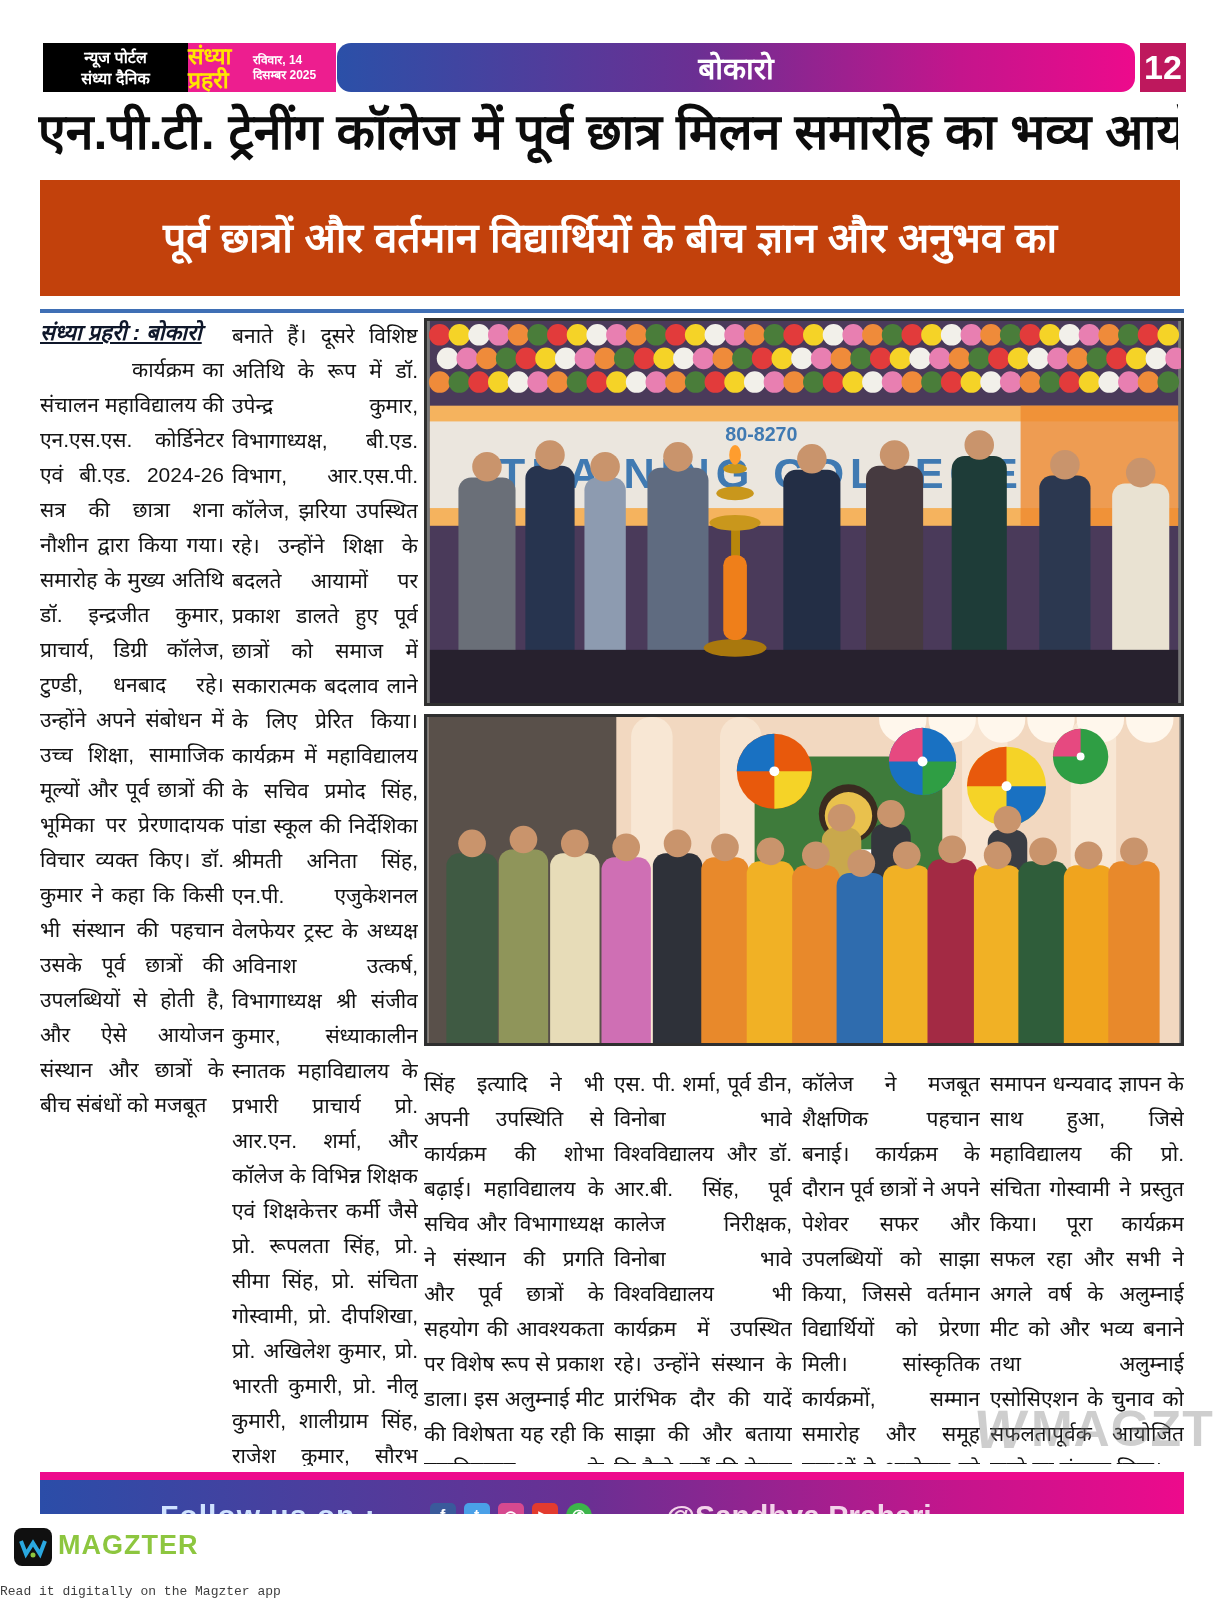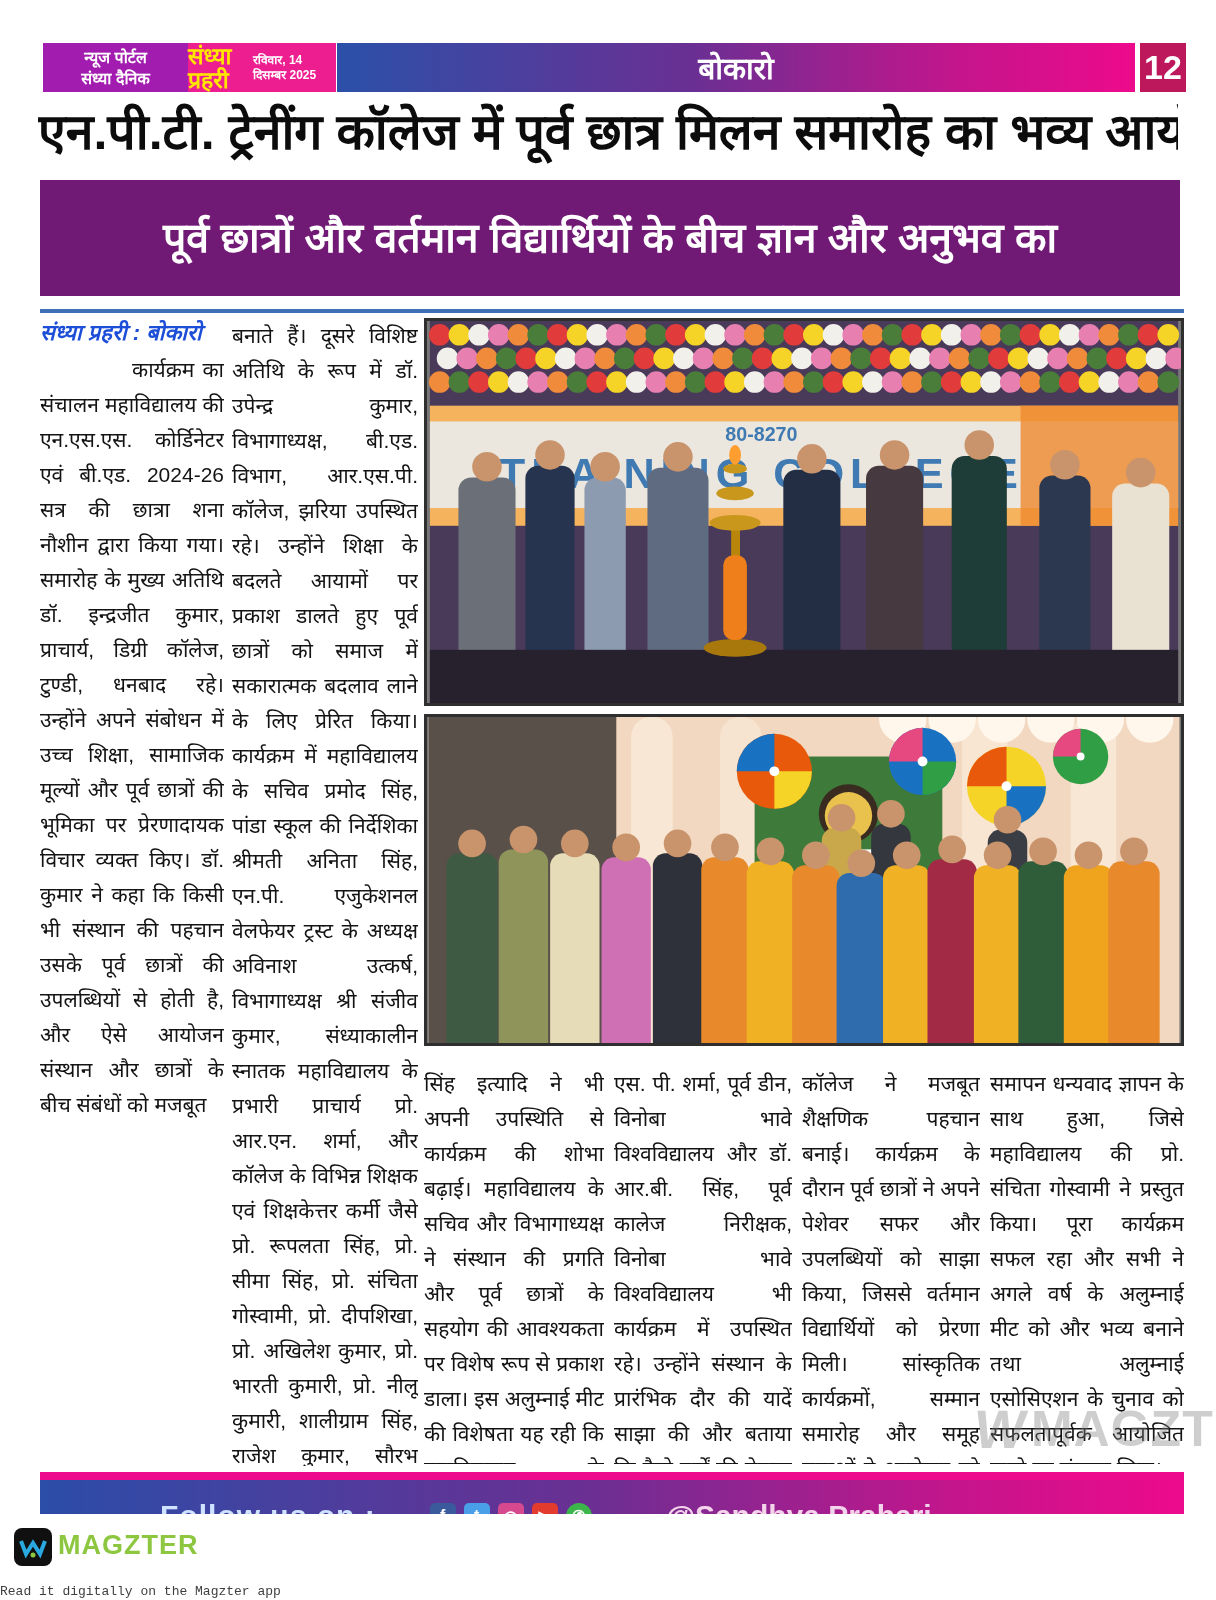--- a/index.html
+++ b/index.html
@@ -1,48 +1,48 @@
 <!DOCTYPE html>
 <html><head>
 <meta charset="utf-8">
 <style>
   html,body{margin:0;padding:0;background:#fff;}
   .page{position:relative;width:1216px;height:1600px;background:#ffffff;overflow:hidden;
         font-family:"Liberation Sans",sans-serif;color:#141414;}
   .abs{position:absolute;}
 
   
-  .brand-box{left:43px;top:43px;width:145px;height:49px;background:#a21caf;color:#fff;
+  .brand-box{left:43px;top:43px;width:145px;height:49px;background:#000000;color:#fff;
              display:flex;flex-direction:column;align-items:center;justify-content:center;
              font-weight:bold;font-size:16px;line-height:21px;text-align:center;}
   .masthead{left:188px;top:43px;width:148px;height:49px;background:#ed1e8f;
             display:flex;flex-direction:row;align-items:center;justify-content:center;}
   .masthead .title{color:#ffe600;font-weight:bold;font-size:23px;line-height:24px;}
   .masthead .date{color:#fff;font-weight:bold;font-size:12px;line-height:15px;}
   .section-bar{left:337px;top:43px;width:798px;height:49px;
                background:linear-gradient(90deg,#2b50a8 0%,#6b2f93 45%,#c4158c 78%,#ed0a8c 100%);
-               display:flex;align-items:center;justify-content:center;}
+               display:flex;align-items:center;justify-content:center;border-radius:14px;}
   .section-bar .sec{color:#fff;font-weight:bold;font-size:30px;}
   .pageno-box{left:1140px;top:43px;width:46px;height:49px;background:#be185d;color:#fff;
               display:flex;align-items:center;justify-content:center;font-weight:bold;font-size:34px;}
 
   
   .headline{left:38px;top:100px;width:1140px;height:64px;color:#0c0c0c;font-weight:bold;
             font-size:50px;line-height:64px;text-align:center;white-space:nowrap;overflow:hidden;}
-  .subhead{left:40px;top:180px;width:1140px;height:116px;background:#701a75;color:#fff;
+  .subhead{left:40px;top:180px;width:1140px;height:116px;background:#c2410c;color:#fff;
            display:flex;flex-direction:column;align-items:center;justify-content:center;
            font-weight:bold;font-size:41px;line-height:55px;text-align:center;}
   .blue-rule{left:40px;top:309px;width:1144px;height:4px;background:#3f6fb5;}
 
   
   .col{position:absolute;font-size:21px;line-height:35px;text-align:justify;color:#131313;
        overflow:hidden;}
   .col p{margin:0;}
-  .dateline{color:#1d4ed8;font-weight:bold;font-size:22px;line-height:38px;
-            font-style:italic;}
+  .dateline{color:#0f172a;font-weight:bold;font-size:22px;line-height:38px;
+            text-decoration:underline;font-style:italic;}
   .indent{text-indent:92px;}
 
   
   .photo{position:absolute;border:3px solid #2f2f2f;background:#777;overflow:hidden;}
   .photo svg{display:block;}
 
   
   .pink-strip{left:40px;top:1472px;width:1144px;height:8px;background:#ed0a8c;}
   .social-bar{left:40px;top:1480px;width:1144px;height:34px;overflow:hidden;
               background:linear-gradient(90deg,#2b4da8 0%,#6b2f93 48%,#c4158c 80%,#ed0a8c 100%);}

